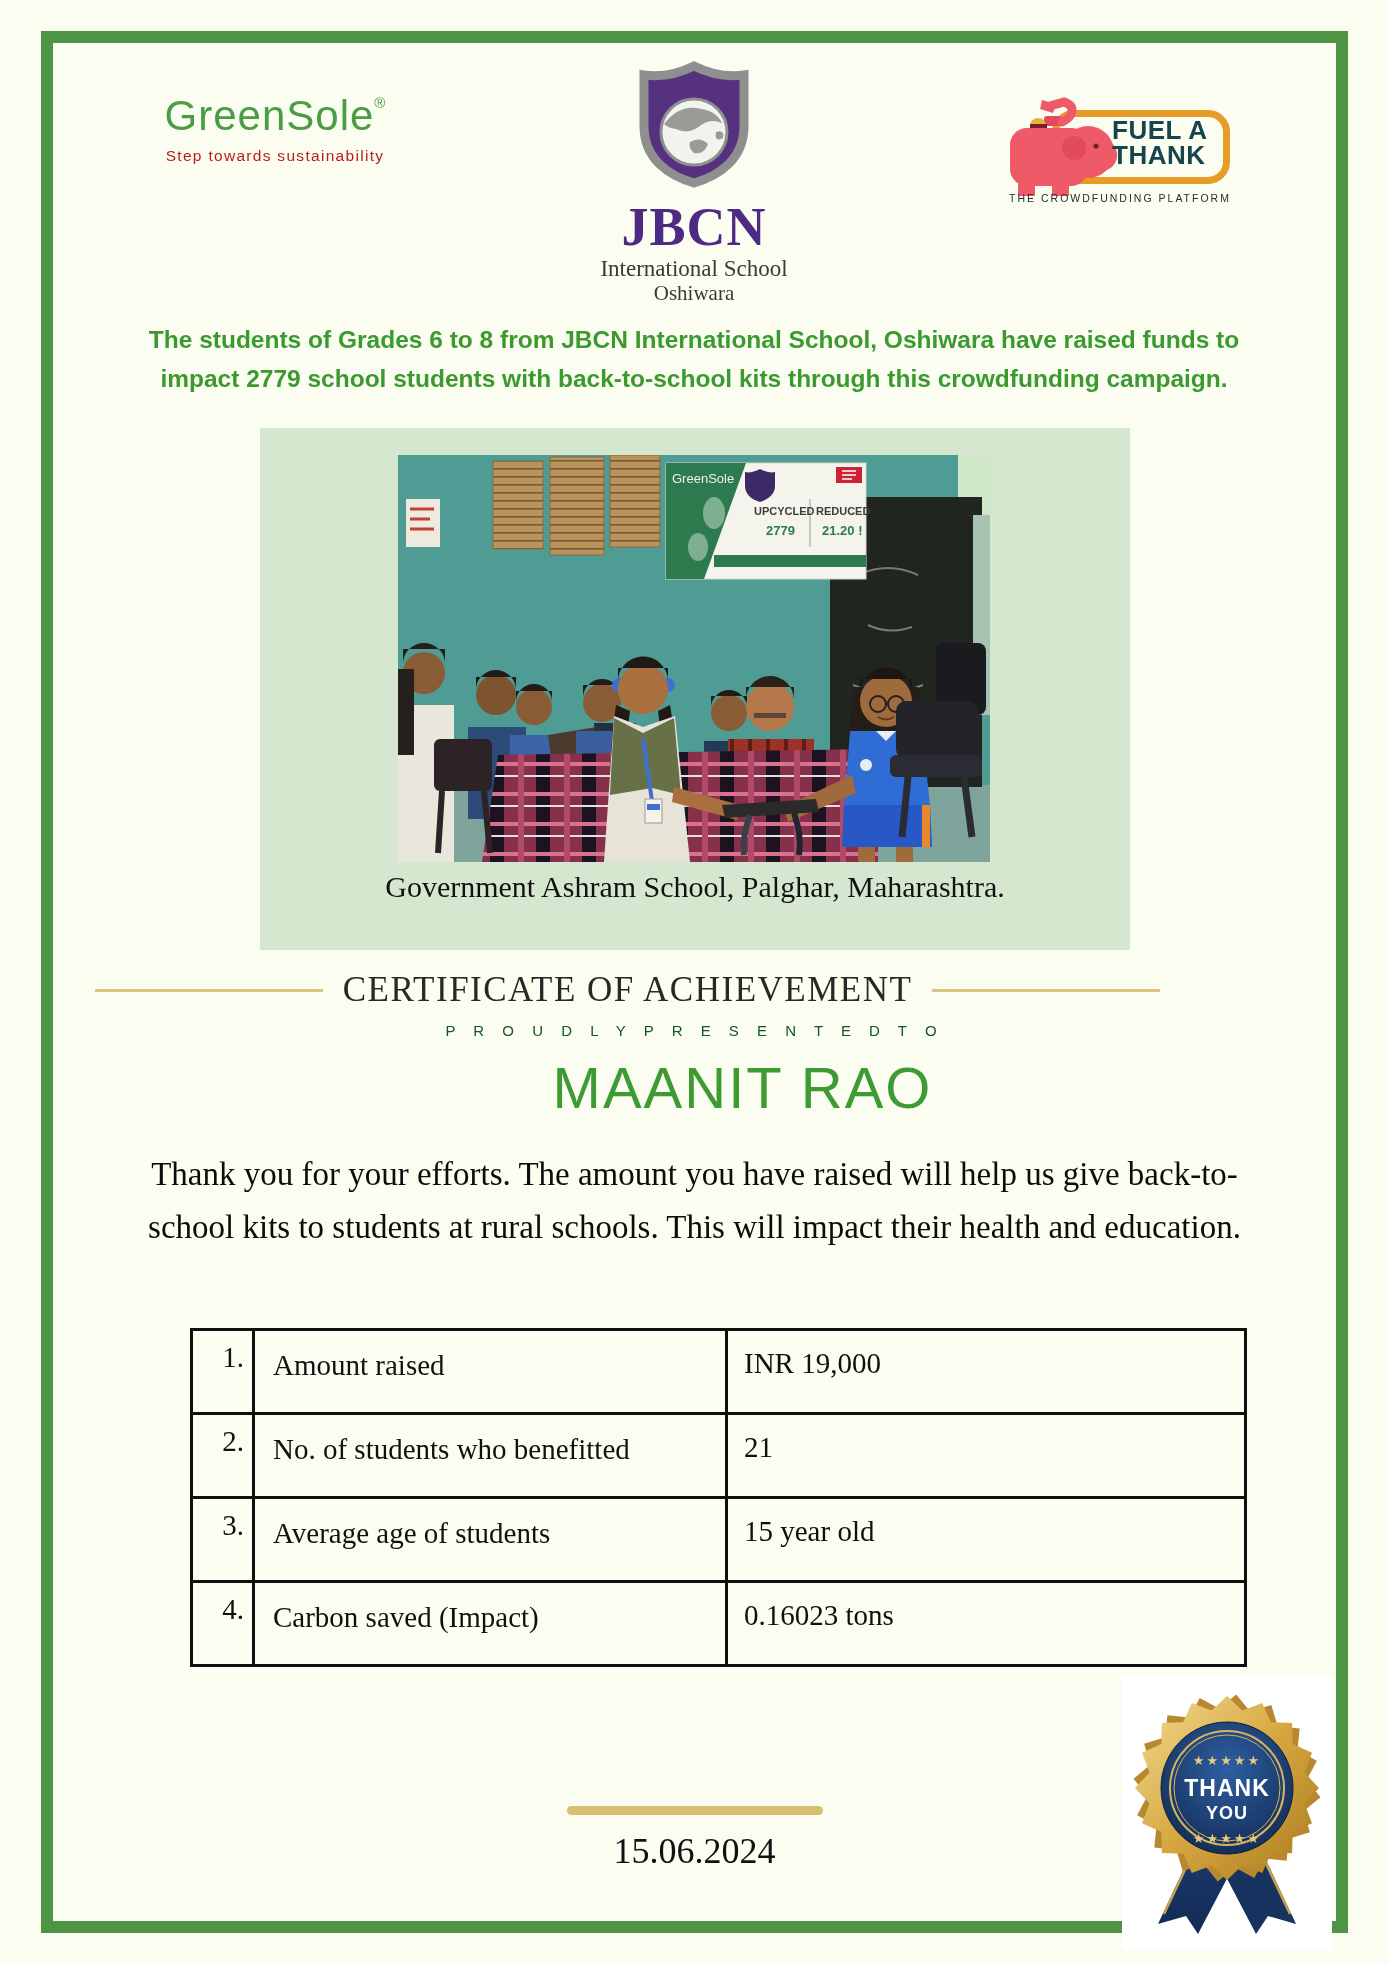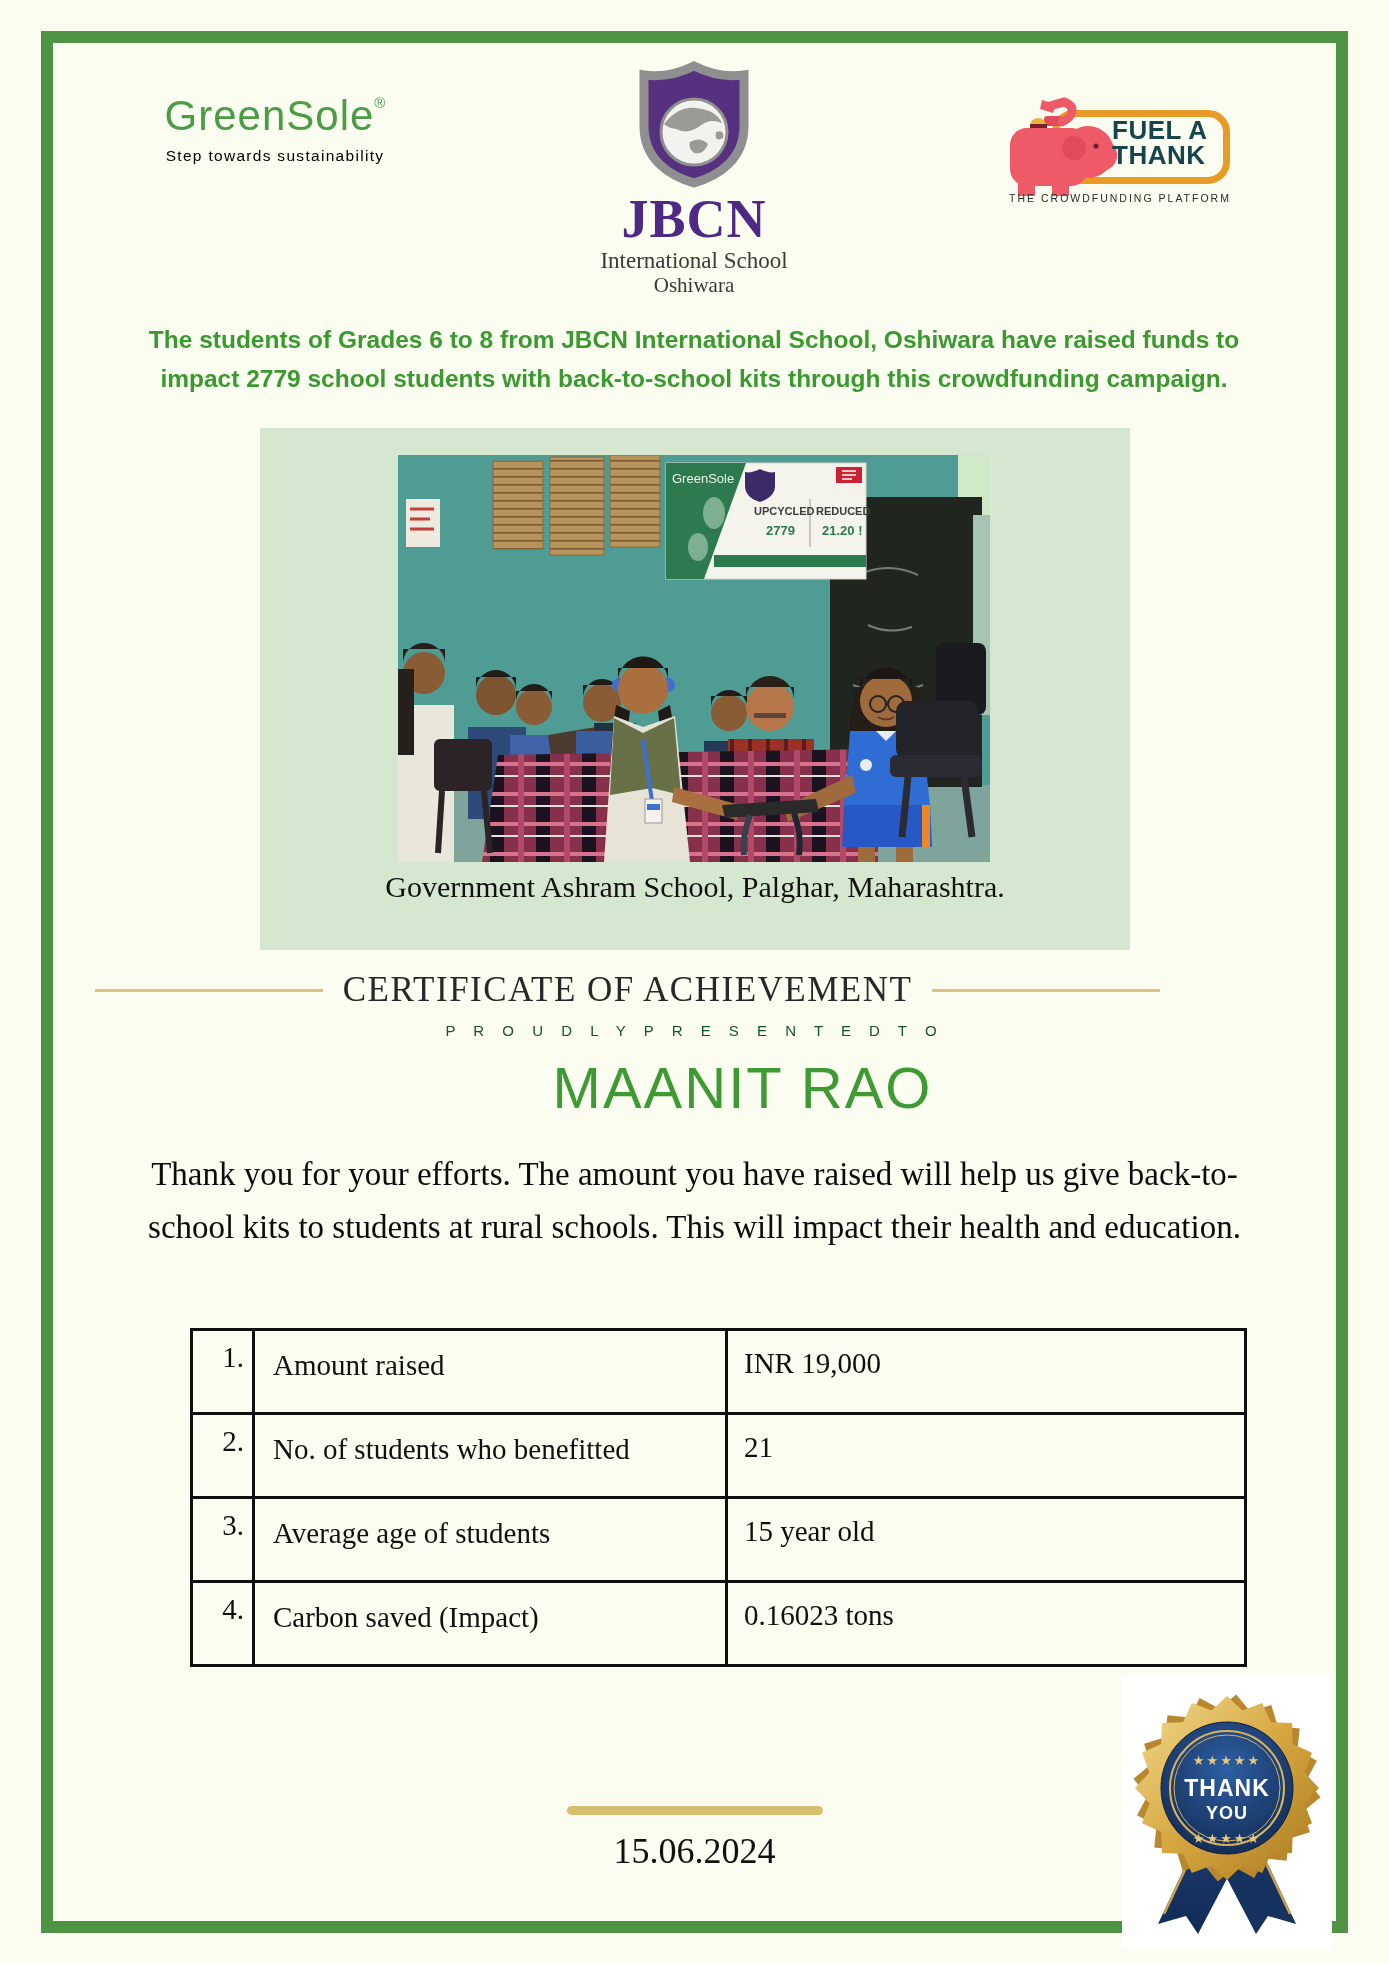--- a/index.html
+++ b/index.html
@@ -8,25 +8,25 @@
   .abs{position:absolute;}
 
   .border-frame{left:41px;top:31px;width:1307px;height:1902px;
     border:12px solid #4e9444;box-sizing:border-box;}
 
   
   .greensole{left:130px;top:92px;width:290px;text-align:center;
     font-family:"Liberation Sans",sans-serif;}
   .gs-name{font-size:42px;color:#4a9d45;letter-spacing:1px;}
   .gs-reg{font-size:15px;color:#4a9d45;vertical-align:22px;}
-  .gs-tag{font-size:15.5px;color:#000000;letter-spacing:1.3px;margin-top:7px;}
+  .gs-tag{font-size:15.5px;color:#b91c1c;letter-spacing:1.3px;margin-top:7px;}
 
   .jbcn{left:594px;top:60px;width:200px;text-align:center;}
   .jbcn-name{font-size:54px;font-weight:bold;color:#4e2a84;line-height:1;
-    letter-spacing:1px;margin-top:0px;}
+    letter-spacing:1px;margin-top:8px;}
   .jbcn-sub{font-size:23px;color:#3a3a38;line-height:1.15;margin-top:2px;}
   .jbcn-sub2{font-size:21px;color:#3a3a38;line-height:1.1;}
 
   .fuel{left:1000px;top:86px;width:240px;height:130px;}
   .fuel-box{position:absolute;left:52px;top:24px;width:178px;height:74px;
     border:7px solid #e89b26;border-radius:22px;box-sizing:border-box;background:#fbfdf0;}
   .fuel-text{position:absolute;left:112px;top:32px;width:116px;
     font-family:"Liberation Sans",sans-serif;font-weight:800;font-size:26px;
     color:#16454e;line-height:0.95;letter-spacing:0.5px;}
   .fuel-tag{position:absolute;left:8px;top:106px;width:224px;text-align:center;

